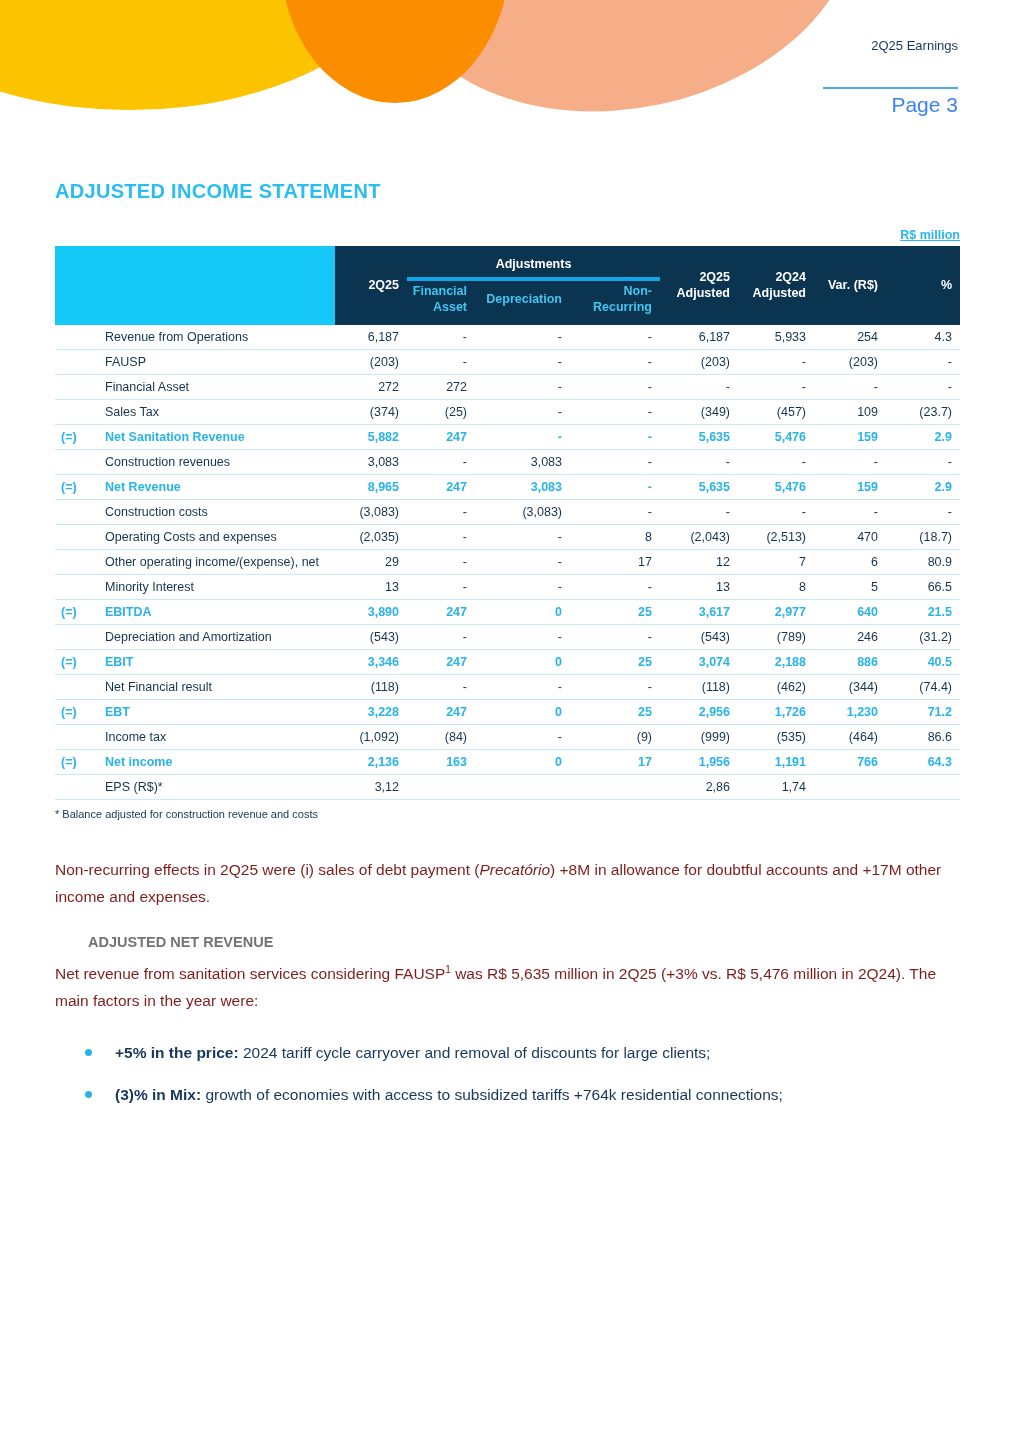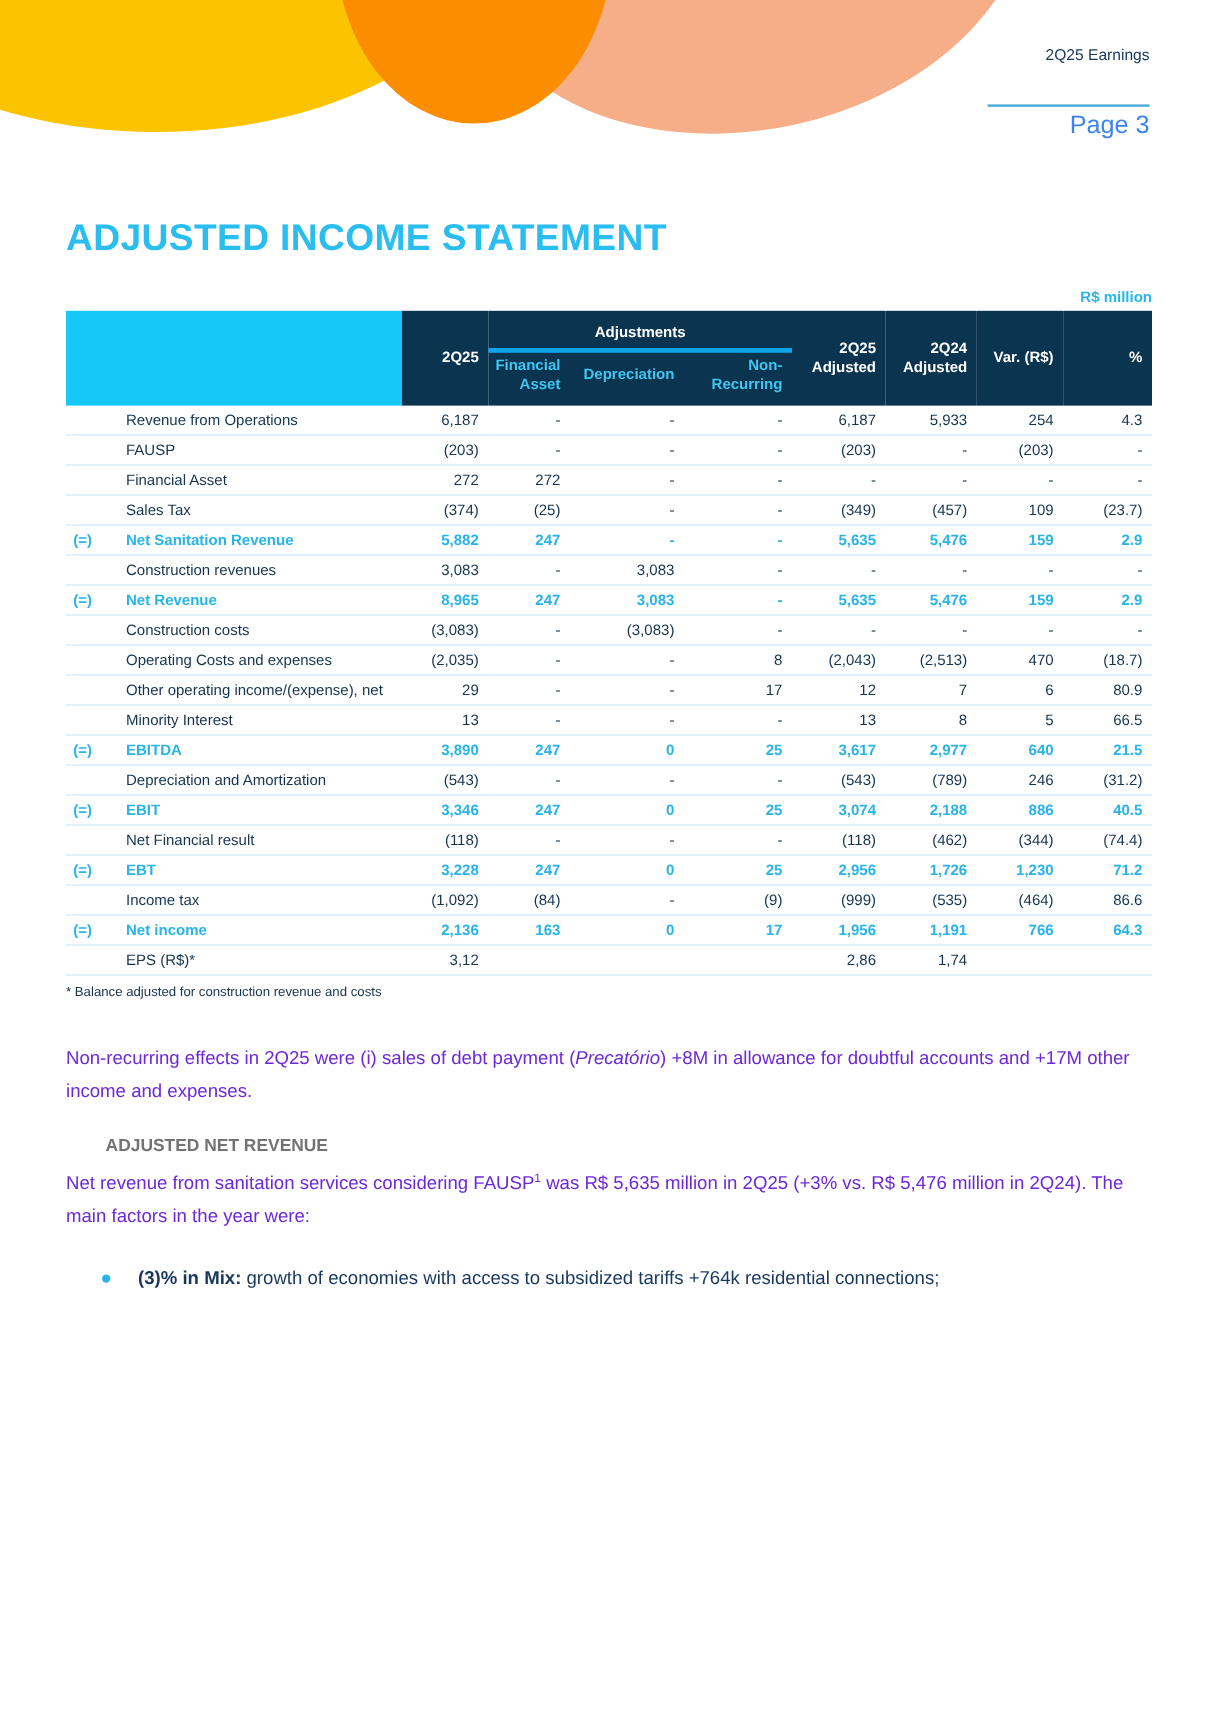--- a/index.html
+++ b/index.html
@@ -20,22 +20,22 @@
   .blob-orange { left:280px; top:-193px; width:230px; height:296px; background:#FA8D00; z-index:4; }
 
   
   .page-header { position:absolute; top:0; right:57px; width:300px; text-align:right; z-index:6; }
   .report-label { margin-top:38px; font-size:13px; color:#17375C; }
   .header-rule { margin:34px 0 0 auto; width:135px; height:2px; background:#49ACD9; }
   .page-label { margin-top:4px; font-size:21px; color:#3b82f6; }
 
   
   .content { position:absolute; left:55px; top:180px; width:905px; }
-  h1.title { margin:0; font-size:31px; font-weight:bold; color:#29BDF0; letter-spacing:0.3px; }
-  .unit { margin-top:25px; text-align:right; font-size:12.5px; font-weight:bold; color:#29B5E8; }
+  h1.title { margin:0; font-size:20px; font-weight:bold; color:#29BDF0; letter-spacing:0.3px; }
+  .unit { margin-top:25px; text-align:right; font-size:12.5px; font-weight:bold; color:#29B5E8;text-decoration:underline; }
 
   
   table.stmt { width:905px; margin-top:4px; border-collapse:collapse; table-layout:fixed; }
   table.stmt col.c-marker { width:50px; }
   table.stmt col.c-label  { width:230px; }
   table.stmt col.c1 { width:72px; }
   table.stmt col.c2 { width:68px; }
   table.stmt col.c3 { width:95px; }
   table.stmt col.c4 { width:90px; }
   table.stmt col.c5 { width:78px; }
@@ -56,21 +56,21 @@
   tbody tr { border-bottom:1px solid #C7EAF8; }
   tbody td { font-size:12.5px; color:#16344F; padding:4.5px 0; line-height:1.2; vertical-align:middle; }
   td.num { text-align:right; padding-right:8px; }
   td.marker { padding-left:6px; font-weight:bold; color:#28B4E8; }
   td.label { text-align:left; }
   tr.hl td { color:#28B4E8; font-weight:bold; }
 
   .footnote { margin-top:8px; font-size:11px; font-weight:normal; color:#16344F; }
 
   
-  .para { margin:0; margin-top:36px; font-size:15.5px; line-height:27px; color:#6d28d9; width:890px; }
+  .para { margin:0; margin-top:36px; font-size:15.5px; line-height:27px; color:#7f1d1d; width:890px; }
   .para sup { font-size:10px; }
   .section-heading { margin-top:24px; margin-left:33px; font-size:14.5px; font-weight:bold; color:#737373; }
   .para.tight { margin-top:6px; }
 
   ul.bullets { list-style:none; margin:28px 0 0 30px; padding:0; }
   ul.bullets li { position:relative; padding-left:30px; margin-bottom:21px; font-size:15.5px; line-height:21px; color:#17375C; }
   ul.bullets .dot { position:absolute; left:0; top:7px; width:7px; height:7px; border-radius:50%; background:#28B4E8; }
   ul.bullets .b-lead { font-weight:bold; }
 </style>
 </head>
@@ -358,17 +358,20 @@
   <div class="footnote">* Balance adjusted for construction revenue and costs</div>
 
   <p class="para"><span>Non-recurring effects in 2Q25 were (i) sales of debt payment (</span><i>Precatório</i><span>) +8M in allowance for doubtful accounts and +17M other income and expenses.</span></p>
 
   <div class="section-heading">ADJUSTED NET REVENUE</div>
 
   <p class="para tight"><span>Net revenue from sanitation services considering FAUSP</span><sup>1</sup><span> was R$ 5,635 million in 2Q25 (+3% vs. R$ 5,476 million in 2Q24). The main factors in the year were:</span></p>
 
   <ul class="bullets">
       <li>
+    <span class="dot"></span><span class="b-lead">+5% in the price:</span><span class="b-text"> 2024 tariff cycle carryover and removal of discounts for large clients;</span>
+  </li>
+      <li>
     <span class="dot"></span><span class="b-lead">(3)% in Mix:</span><span class="b-text"> growth of economies with access to subsidized tariffs +764k residential connections;</span>
   </li>
     </ul>
 
 </div>
 
 </body></html>

